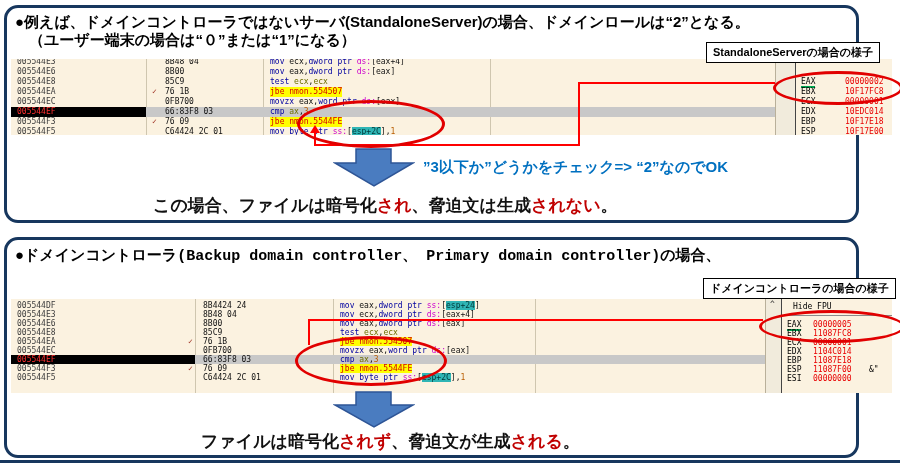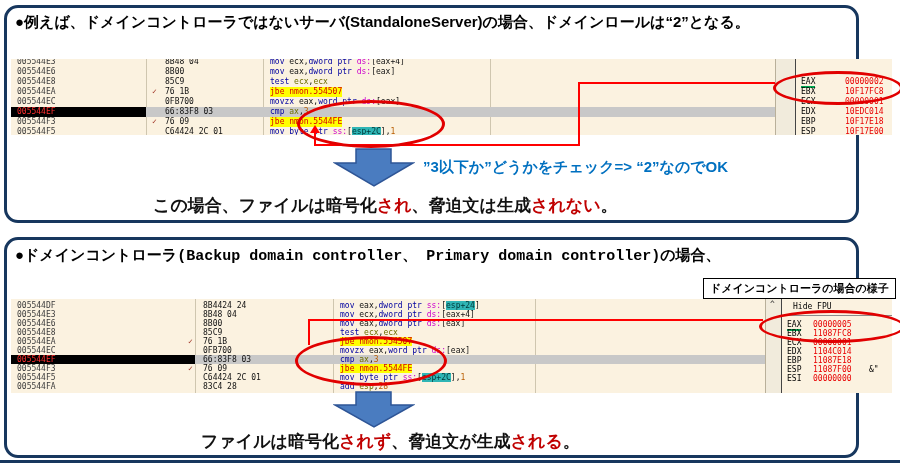--- a/index.html
+++ b/index.html
@@ -47,20 +47,22 @@
          white-space:nowrap;z-index:5;}
   .concl .red{color:#C00000;}
   #footline{position:absolute;left:0;top:460px;width:900px;height:3px;
             background:#17375E;}
 </style>
 </head>
 <body>
 
 <div class="panel" id="panel1">
   <div class="hdr" style="left:8px;top:5px;">●例えば、ドメインコントローラではないサーバ(StandaloneServer)の場合、ドメインロールは“2”となる。</div>
+  <div class="hdr" style="left:22px;top:23px;">（ユーザー端末の場合は“０”または“1”になる）</div>
+  <div class="caption" style="left:699px;top:34px;">StandaloneServerの場合の様子</div>
 
   <div class="debug" id="debug1" style="left: 4px; top: 51px; width: 881px; height: 76px; font-size: 8px;">
       <div class="sep" style="left:135px;"></div>
       <div class="sep" style="left:252px;"></div>
       <div class="sep" style="left:479px;"></div>
       <div class="sep" style="left:764px;"></div>
       <div class="scrollstrip" style="left:764px;width:20px;top:0;bottom:0;"></div>
       <div class="drow" style="position:absolute;left:0;top:-2px;height:10px;width:100%;line-height:10px;">
         <span style="left: 6px; color: rgb(60, 60, 60);">005544E3</span>
         <span style="left: 154px;">8B48 04</span>
@@ -189,25 +191,20 @@
       <div class="drow" style="position:absolute;left:0;top:65px;height:9px;width:100%;line-height:9px;">
         <span style="left: 6px; color: rgb(60, 60, 60);">005544F3</span>
         <span class="jumpmark" style="left: 177px;">✓</span>
         <span style="left: 192px;">76 09</span>
         <span class="hl" style="left: 329px;"><span class="t-jr" style="position: static;">jbe </span><span class="t-jt" style="position: static;">nmon.5544FE</span></span>
       </div>
       <div class="drow" style="position:absolute;left:0;top:74px;height:9px;width:100%;line-height:9px;">
         <span style="left: 6px; color: rgb(60, 60, 60);">005544F5</span>
         <span style="left: 192px;">C64424 2C 01</span>
         <span style="left: 329px;"><span class="t-mn" style="position: static;">mov </span><span class="t-kw" style="position: static;">byte ptr </span><span class="t-seg" style="position: static;">ss:</span><span class="t-b" style="position: static;">[</span><span class="t-hlt" style="position: static;">esp+2C</span><span class="t-b" style="position: static;">]</span><span class="t-b" style="position: static;">,</span><span class="t-num" style="position: static;">1</span></span>
-      </div>
-      <div class="drow" style="position:absolute;left:0;top:83px;height:9px;width:100%;line-height:9px;">
-        <span style="left: 6px; color: rgb(60, 60, 60);">005544FA</span>
-        <span style="left: 192px;">83C4 28</span>
-        <span style="left: 329px;"><span class="t-mn" style="position: static;">add </span><span class="t-reg" style="position: static;">esp</span><span class="t-b" style="position: static;">,</span><span class="t-num" style="position: static;">28</span></span>
       </div>
       <div class="regsep" style="left:770px;"></div>
       <span style="left: 782px; top: 3px; color: rgb(0, 0, 0);">Hide FPU</span>
       <div class="hline" style="left:772px;right:0;top:16px;"></div>
       <span class="regname regu" style="left: 776px; top: 21px;">EAX</span>
       <span class="regval" style="left: 802px; top: 21px;">00000005</span>
       <span class="regname" style="left: 776px; top: 30px;">EBX</span>
       <span class="regval" style="left: 802px; top: 30px;">11087FC8</span>
       <span class="regname" style="left: 776px; top: 39px;">ECX</span>
       <span class="regval" style="left: 802px; top: 39px;">00000001</span>

